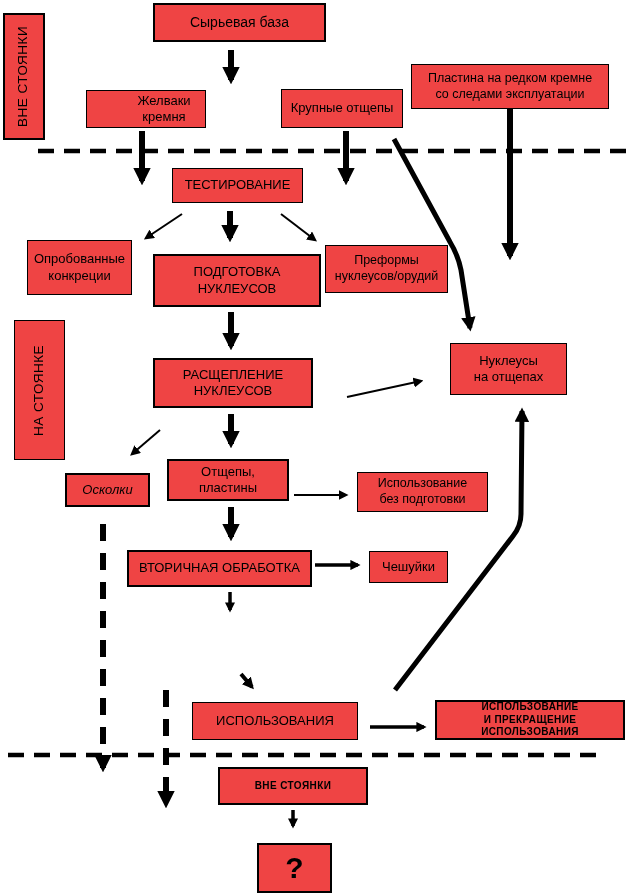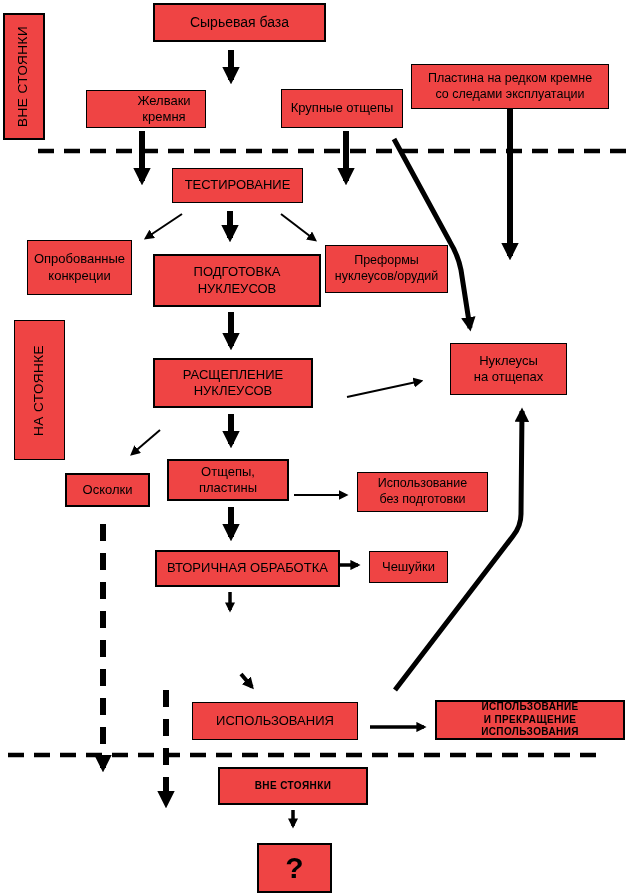--- a/index.html
+++ b/index.html
@@ -110,29 +110,29 @@
 
   <div class="box" style="left:325px;top:245px;width:123px;height:48px;font-size:12.5px;">Преформы
 нуклеусов/орудий</div>
 
   <div class="box b2" style="left:153px;top:358px;width:160px;height:50px;">РАСЩЕПЛЕНИЕ
 НУКЛЕУСОВ</div>
 
   <div class="box" style="left:433px;top:343px;width:117px;height:52px;margin-left:17px;">Нуклеусы
 на отщепах</div>
 
-  <div class="box b2" style="left:65px;top:473px;width:85px;height:34px;">Осколки</div>
+  <div class="box b2" style="left:65px;top:473px;width:85px;height:34px;font-style:italic;">Осколки</div>
 
   <div class="box b2" style="left:167px;top:459px;width:122px;height:42px;">Отщепы,
 пластины</div>
 
   <div class="box" style="left:357px;top:472px;width:131px;height:40px;font-size:12.5px;">Использование
 без подготовки</div>
 
-  <div class="box b2" style="left:127px;top:550px;width:185px;height:37px;margin-left:28px;">ВТОРИЧНАЯ ОБРАБОТКА</div>
+  <div class="box b2" style="left:127px;top:550px;width:185px;height:37px;">ВТОРИЧНАЯ ОБРАБОТКА</div>
 
   <div class="box" style="left:369px;top:551px;width:79px;height:32px;">Чешуйки</div>
 
 
   <div class="box" style="left:192px;top:702px;width:166px;height:38px;">ИСПОЛЬЗОВАНИЯ</div>
 
   <div class="box b2 bold small" style="left:435px;top:700px;width:190px;height:40px;">ИСПОЛЬЗОВАНИЕ
 И ПРЕКРАЩЕНИЕ ИСПОЛЬЗОВАНИЯ</div>
 
   <div class="box b2 bold small" style="left:218px;top:767px;width:150px;height:38px;">ВНЕ СТОЯНКИ</div>

